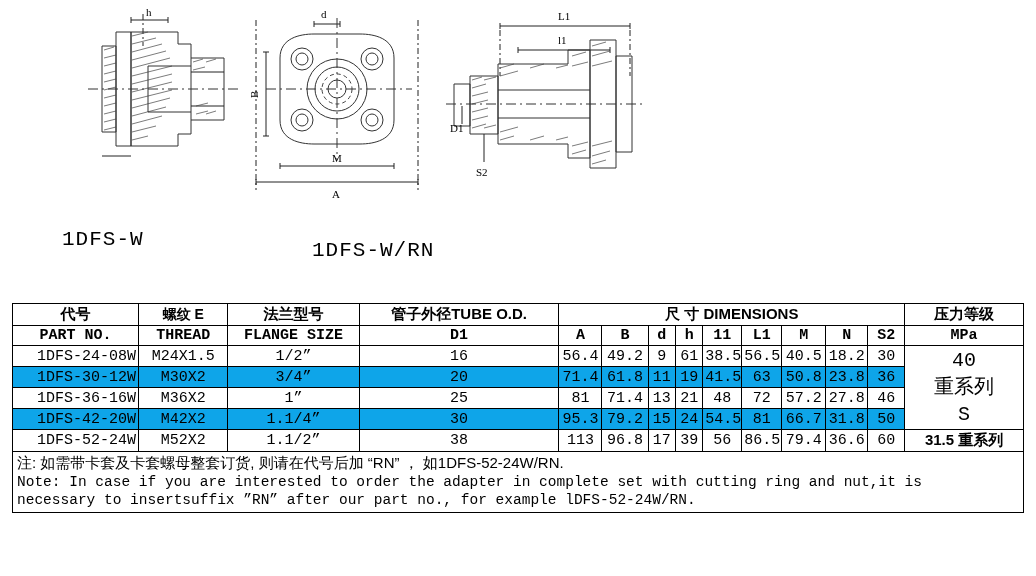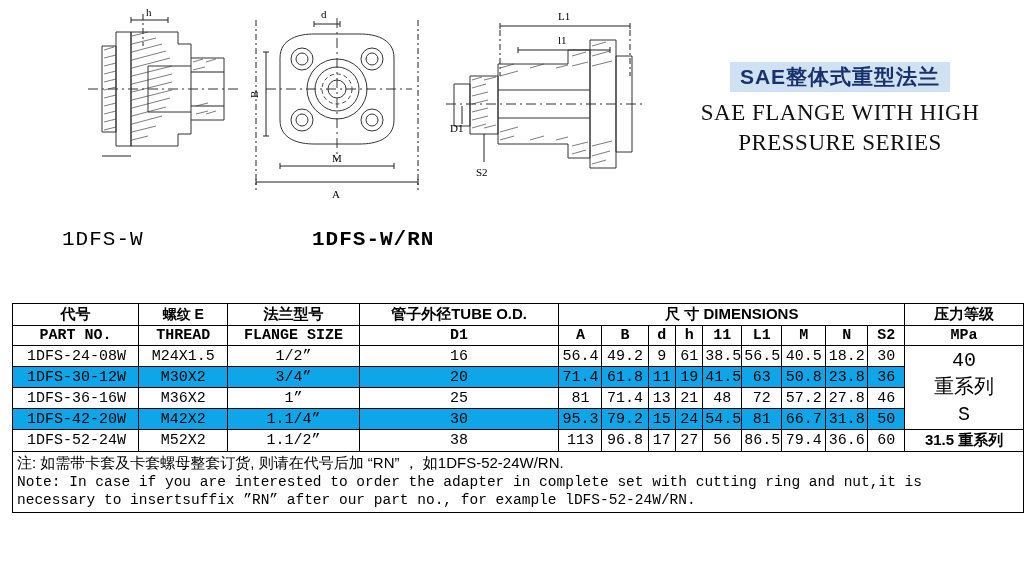--- a/index.html
+++ b/index.html
@@ -32,38 +32,38 @@
     font-family:"Liberation Serif", serif;
     letter-spacing:.5px;
   }
 
   .cap{
     position:absolute;
     font-family:"Liberation Mono", monospace;
     font-size:21px;letter-spacing:1px;color:#000;
   }
   .cap1{left:62px;top:228px;}
-  .cap2{left:312px;top:228px;font-weight:bold;}
+  .cap2{left:312px;top:239px;}
 
   
   .tbl-wrap{position:absolute;left:12px;top:303px;width:1012px;}
   table{border-collapse:collapse;width:1012px;table-layout:fixed;}
   td,th{
     border:1px solid #000;
     text-align:center;
     font-family:"Liberation Mono", monospace;
     font-size:15px;
     padding:1px 2px;
     color:#000;
     background:#fff;
   }
   thead td{font-weight:bold;}
   .hdr-cn{font-family:"Liberation Sans", sans-serif;font-size:15px;font-weight:bold;}
   .row-alt td{background:#0ea5e9;}
-  .lft{text-align:center;padding-left:4px;}
+  .lft{text-align:right;padding-left:4px;}
   .press{font-size:20px;line-height:1.35;}
   .note td{
     text-align:left;
     font-family:"Liberation Mono", monospace;
     font-size:14.5px;
     padding:2px 4px 3px 4px;
     line-height:1.25;
   }
   .note .cnline{font-family:"Liberation Sans", sans-serif;font-size:15px;}
   .h-thread{font-size:14px;margin-top:48px;}
@@ -190,27 +190,20 @@
 
           <line x1="22" y1="100" x2="22" y2="118"></line>
         </g>
         <text x="118" y="14" font-size="11" font-family="Liberation Serif, serif">L1</text>
         <text x="118" y="38" font-size="11" font-family="Liberation Serif, serif">l1</text>
         <text x="10" y="126" font-size="11" font-family="Liberation Serif, serif">D1</text>
         <text x="36" y="170" font-size="11" font-family="Liberation Serif, serif">S2</text>
       </svg>
     </div>
 
-    <div class="title-block">
-      <div class="title-cn">SAE整体式重型法兰</div>
-      <div class="title-en">
-        <div>SAE FLANGE WITH HIGH</div>
-        <div>PRESSURE SERIES</div>
-      </div>
-    </div>
 
     <div class="cap cap1">1DFS-W</div>
     <div class="cap cap2">1DFS-W/RN</div>
   </div>
 
   <div class="tbl-wrap">
     <table>
       <colgroup>
         <col style="width:120px">
         <col style="width:85px">
@@ -320,21 +313,21 @@
           <td>50</td>
         </tr>
         <tr>
           <td class="lft">1DFS-52-24W</td>
           <td>M52X2</td>
           <td>1.1/2”</td>
           <td>38</td>
           <td>113</td>
           <td>96.8</td>
           <td>17</td>
-          <td>27</td>
+          <td>39</td>
           <td>56</td>
           <td>86.5</td>
           <td>79.4</td>
           <td>36.6</td>
           <td>60</td>
           <td class="hdr-cn">31.5 重系列</td>
         </tr>
         <tr class="note">
           <td colspan="14">
             <div class="cnline">注: 如需带卡套及卡套螺母整套订货, 则请在代号后加 “RN” ， 如1DFS-52-24W/RN.</div>

